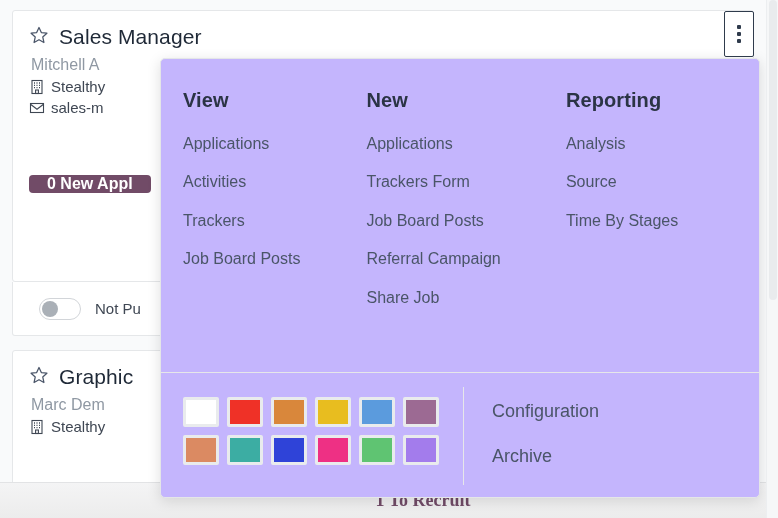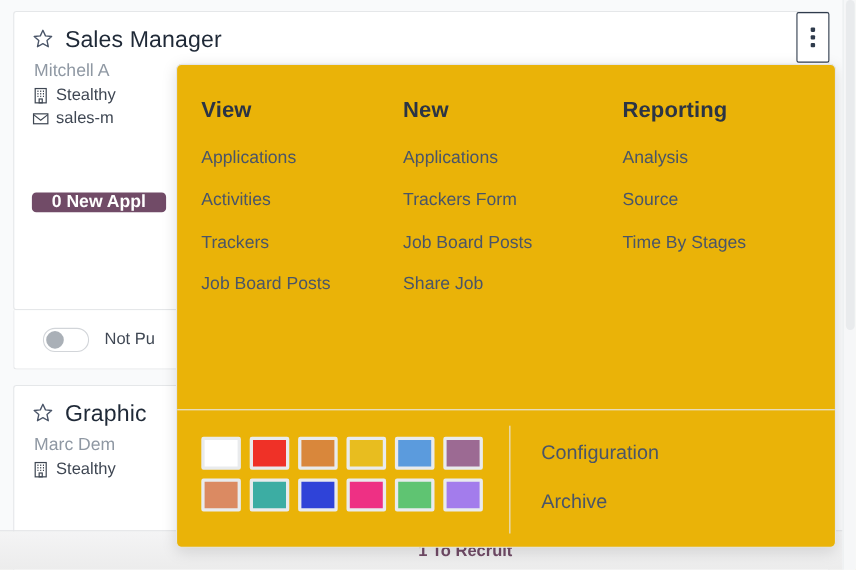--- a/index.html
+++ b/index.html
@@ -119,33 +119,34 @@
   .recruit-bar {
     position: absolute;
     left: 0; bottom: 0;
     width: 766px; height: 36px;
     background: linear-gradient(#f4f4f5, #ececec);
     border-top: 1px solid #e2e3e5;
     display: flex; align-items: center;
     justify-content: center;
   }
   .recruit-text {
-    font-size: 15px;
+    font-size: 18px;
     font-weight: 700;
     color: #714b67;
     white-space: nowrap;
     margin-left: 80px;
+    font-family: Liberation Serif, serif;
   }
 
   
   #dropdown {
     position: absolute;
     left: 160px; top: 58px;
     width: 600px; height: 440px;
-    background: #eab308;
+    background: #c4b5fd;
     border: 1px solid #e4e6e8;
     border-radius: 5px;
     box-shadow: 0 3px 14px rgba(0,0,0,.13);
     overflow: hidden;
     z-index: 40;
   }
   .menu-cols {
     display: flex;
     padding: 30px 0 0 22px;
     height: 313px;
@@ -335,20 +336,21 @@
         <div class="menu-item">Activities</div>
         <div class="menu-item">Trackers</div>
         <div class="menu-item">Job Board Posts</div>
       </div>
 
       <div class="menu-col">
         <div class="col-head">New</div>
         <div class="menu-item">Applications</div>
         <div class="menu-item">Trackers Form</div>
         <div class="menu-item">Job Board Posts</div>
+        <div class="menu-item">Referral Campaign</div>
         <div class="menu-item">Share Job</div>
       </div>
 
       <div class="menu-col menu-col-3">
         <div class="col-head">Reporting</div>
         <div class="menu-item">Analysis</div>
         <div class="menu-item">Source</div>
         <div class="menu-item">Time By Stages</div>
       </div>
 

